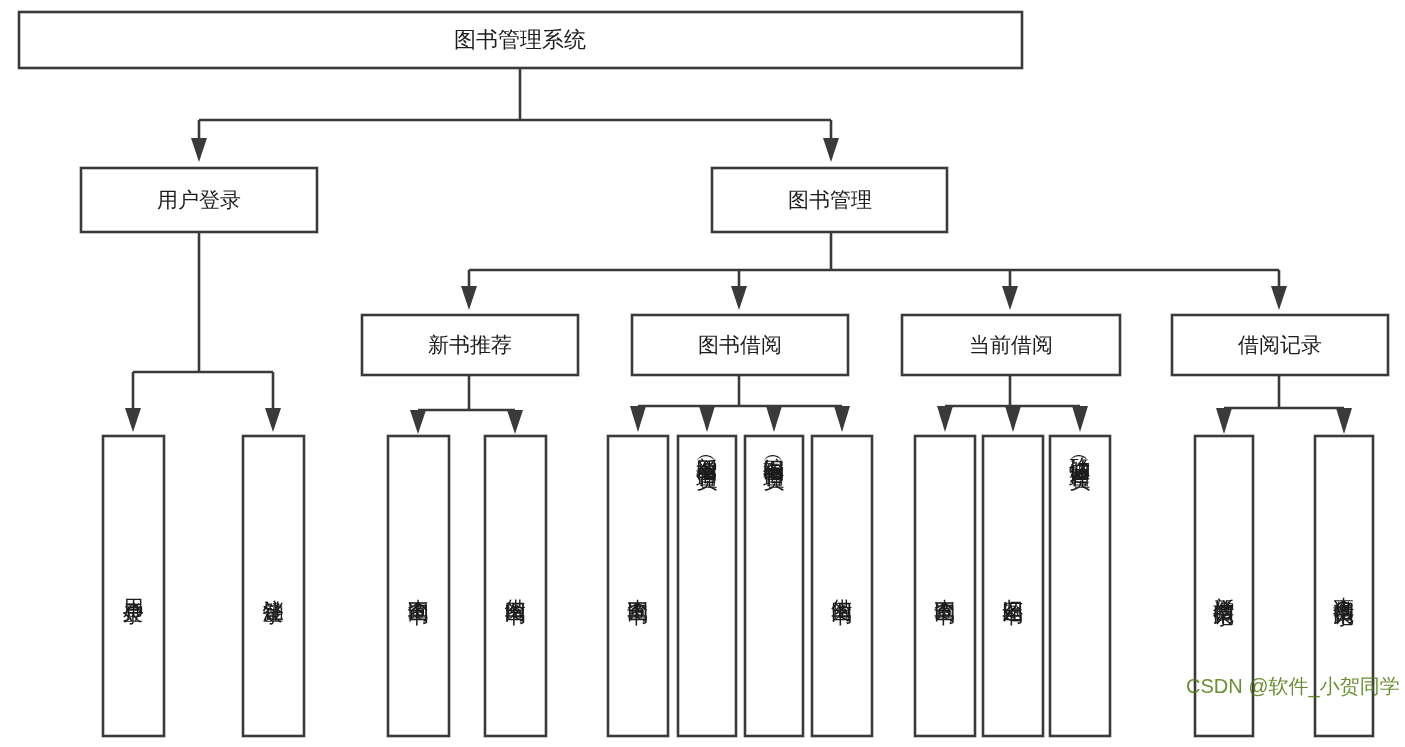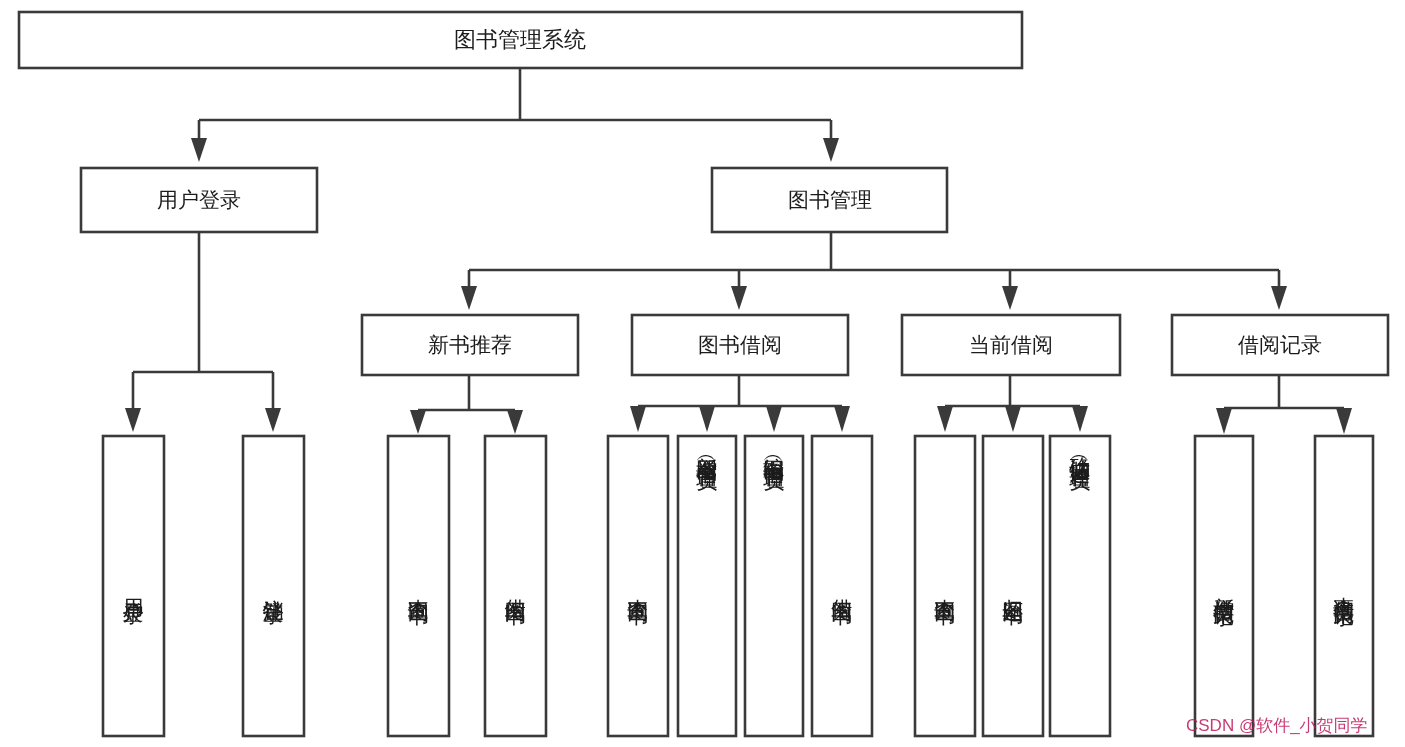--- a/index.html
+++ b/index.html
@@ -64,24 +64,24 @@
     font-family: "Liberation Sans", "DejaVu Sans", sans-serif;
     font-size: 21px;
     line-height: 1.12;
     letter-spacing: 2px;
     color: #1c1c1c;
     white-space: nowrap;
   }
   .watermark {
     position: absolute;
     left: 1186px;
-    top: 714px;
-    font-family: "Liberation Sans", "DejaVu Sans", sans-serif;
-    font-size: 17px;
-    color: #be185d;
+    top: 673px;
+    font-family: "Liberation Sans", "DejaVu Sans", sans-serif;
+    font-size: 20px;
+    color: #4d7c0f;
     opacity: 0.85;
     white-space: nowrap;
     pointer-events: none;
   }
 </style>
 </head>
 <body>
 
 <div id="diagram-root">
 

